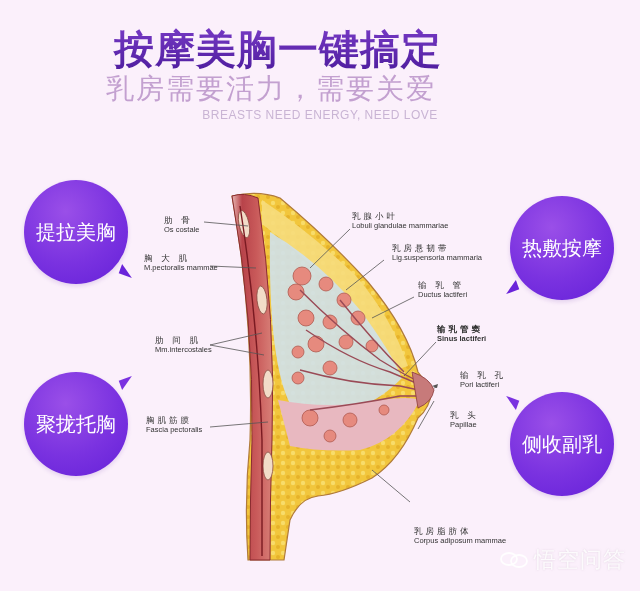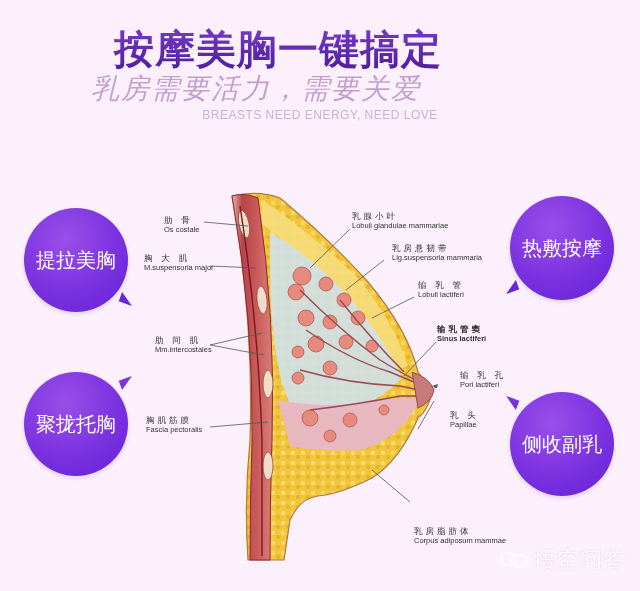--- a/index.html
+++ b/index.html
@@ -10,39 +10,39 @@
   }
   .stage { position: absolute; inset: 0; }
   .headline {
     position: absolute; left: 0; width: 556px; top: 22px; text-align: center;
     font-size: 40px; font-weight: bold; letter-spacing: 1px;
     color: #5a1fb0;
     background: linear-gradient(180deg, #7a3cc8 0%, #4a1a9a 100%);
     -webkit-background-clip: text; background-clip: text; -webkit-text-fill-color: transparent;
   }
   .subhead {
-    position: absolute; left: 0; width: 512px; top: 70px; text-align: center;
-    font-size: 28px; color: #c3a0d0; letter-spacing: 2px; font-weight: normal; font-style: italic;
+    position: absolute; left: 15px; width: 512px; top: 70px; text-align: center;
+    font-size: 28px; color: #c3a0d0; letter-spacing: 2px; font-weight: normal;
   }
   .tagline {
     position: absolute; left: 0; width: 640px; top: 108px; text-align: center;
     font-size: 12px; color: #c9b4d4; letter-spacing: 0.5px;
     font-family: "Liberation Sans", sans-serif;
   }
   .bubble {
     position: absolute; width: 104px; height: 104px; border-radius: 50%;
     background: radial-gradient(circle at 40% 30%, #9a4fe8 0%, #7a32e0 55%, #6420d8 100%);
     display: flex; align-items: center; justify-content: center;
     color: #fff; font-size: 20px; letter-spacing: 0px;
     box-shadow: 0 2px 4px rgba(90,30,160,0.15);
   }
   .bubble .tail {
     position: absolute; width: 0; height: 0;
   }
-  .b1 { left: 24px; top: 208px; }
+  .b1 { left: 24px; top: 180px; }
   .b1 .tail { right: -6px; bottom: 8px; border-left: 14px solid #6a24da; border-top: 10px solid transparent; transform: rotate(20deg); }
   .b2 { left: 24px; top: 372px; text-align: center; }
   .b2 .tail { right: -6px; top: 6px; border-left: 14px solid #7a32e0; border-bottom: 10px solid transparent; transform: rotate(-20deg); }
   .b3 { left: 510px; top: 196px; }
   .b3 .tail { left: -6px; bottom: 8px; border-right: 14px solid #6a24da; border-top: 10px solid transparent; transform: rotate(-20deg); }
   .b4 { left: 510px; top: 392px; align-items: center; }
   .b4 .tail { left: -6px; top: 6px; border-right: 14px solid #7a32e0; border-bottom: 10px solid transparent; transform: rotate(20deg); }
 
   .label { position: absolute; line-height: 1.15; }
   .label .zh { font-size: 8.5px; color: #333; letter-spacing: 3px; display: block; }
@@ -143,42 +143,42 @@
     </g>
     <path d="M432 386 l6 -2 l-1 4 z" fill="#555"></path>
   </svg>
 
   <div class="label" style="left:164px; top:216px;">
     <span class="zh">肋  骨</span>
     <span class="la">Os costale</span>
   </div>
   <div class="label" style="left:144px; top:254px;">
     <span class="zh">胸 大 肌</span>
-    <span class="la">M.suspensoria major</span>
+    <span class="la">M.pectoralis mammae</span>
   </div>
   <div class="label" style="left:155px; top:336px;">
     <span class="zh">肋 间 肌</span>
     <span class="la">Mm.intercostales</span>
   </div>
   <div class="label" style="left:146px; top:416px;">
     <span class="zh">胸肌筋膜</span>
     <span class="la">Fascia pectoralis</span>
   </div>
 
   <div class="label" style="left:352px; top:212px;">
     <span class="zh">乳腺小叶</span>
     <span class="la">Lobuli glandulae mammariae</span>
   </div>
   <div class="label" style="left:392px; top:244px;">
     <span class="zh">乳房悬韧带</span>
     <span class="la">Lig.suspensoria mammaria</span>
   </div>
   <div class="label" style="left:418px; top:281px;">
     <span class="zh">输 乳 管</span>
-    <span class="la">Lobuli lactiferi</span>
+    <span class="la">Ductus lactiferi</span>
   </div>
   <div class="label" style="left:437px; top:325px;font-weight:bold;">
     <span class="zh">输乳管窦</span>
     <span class="la">Sinus lactiferi</span>
   </div>
   <div class="label" style="left:460px; top:371px;">
     <span class="zh">输 乳 孔</span>
     <span class="la">Pori lactiferi</span>
   </div>
   <div class="label" style="left:450px; top:411px;">

